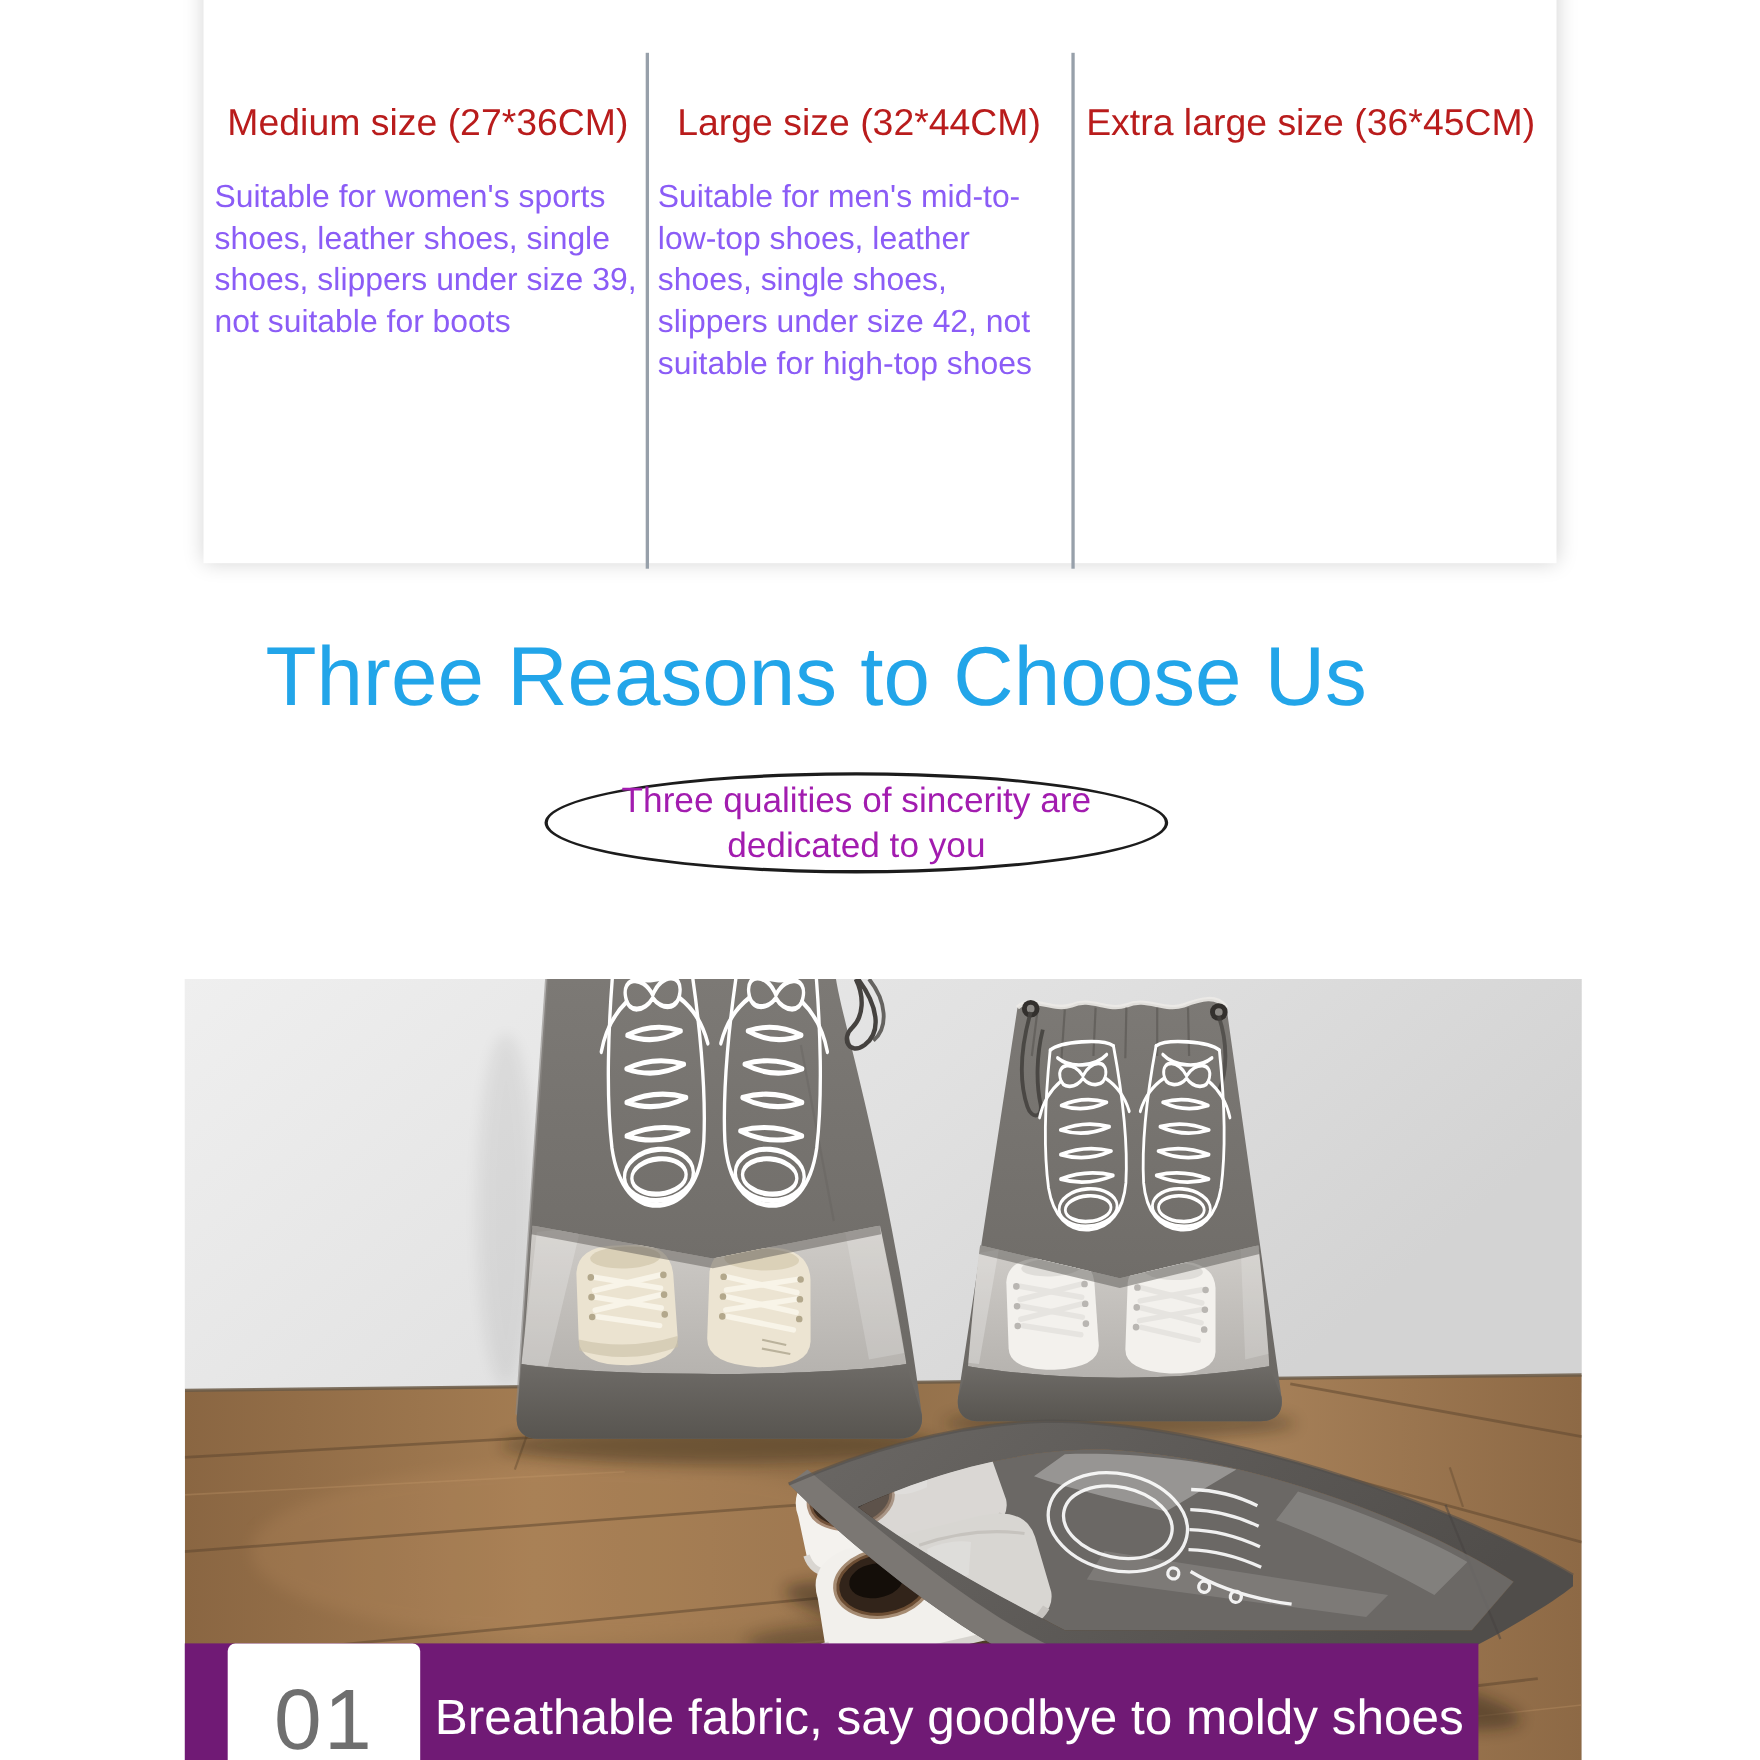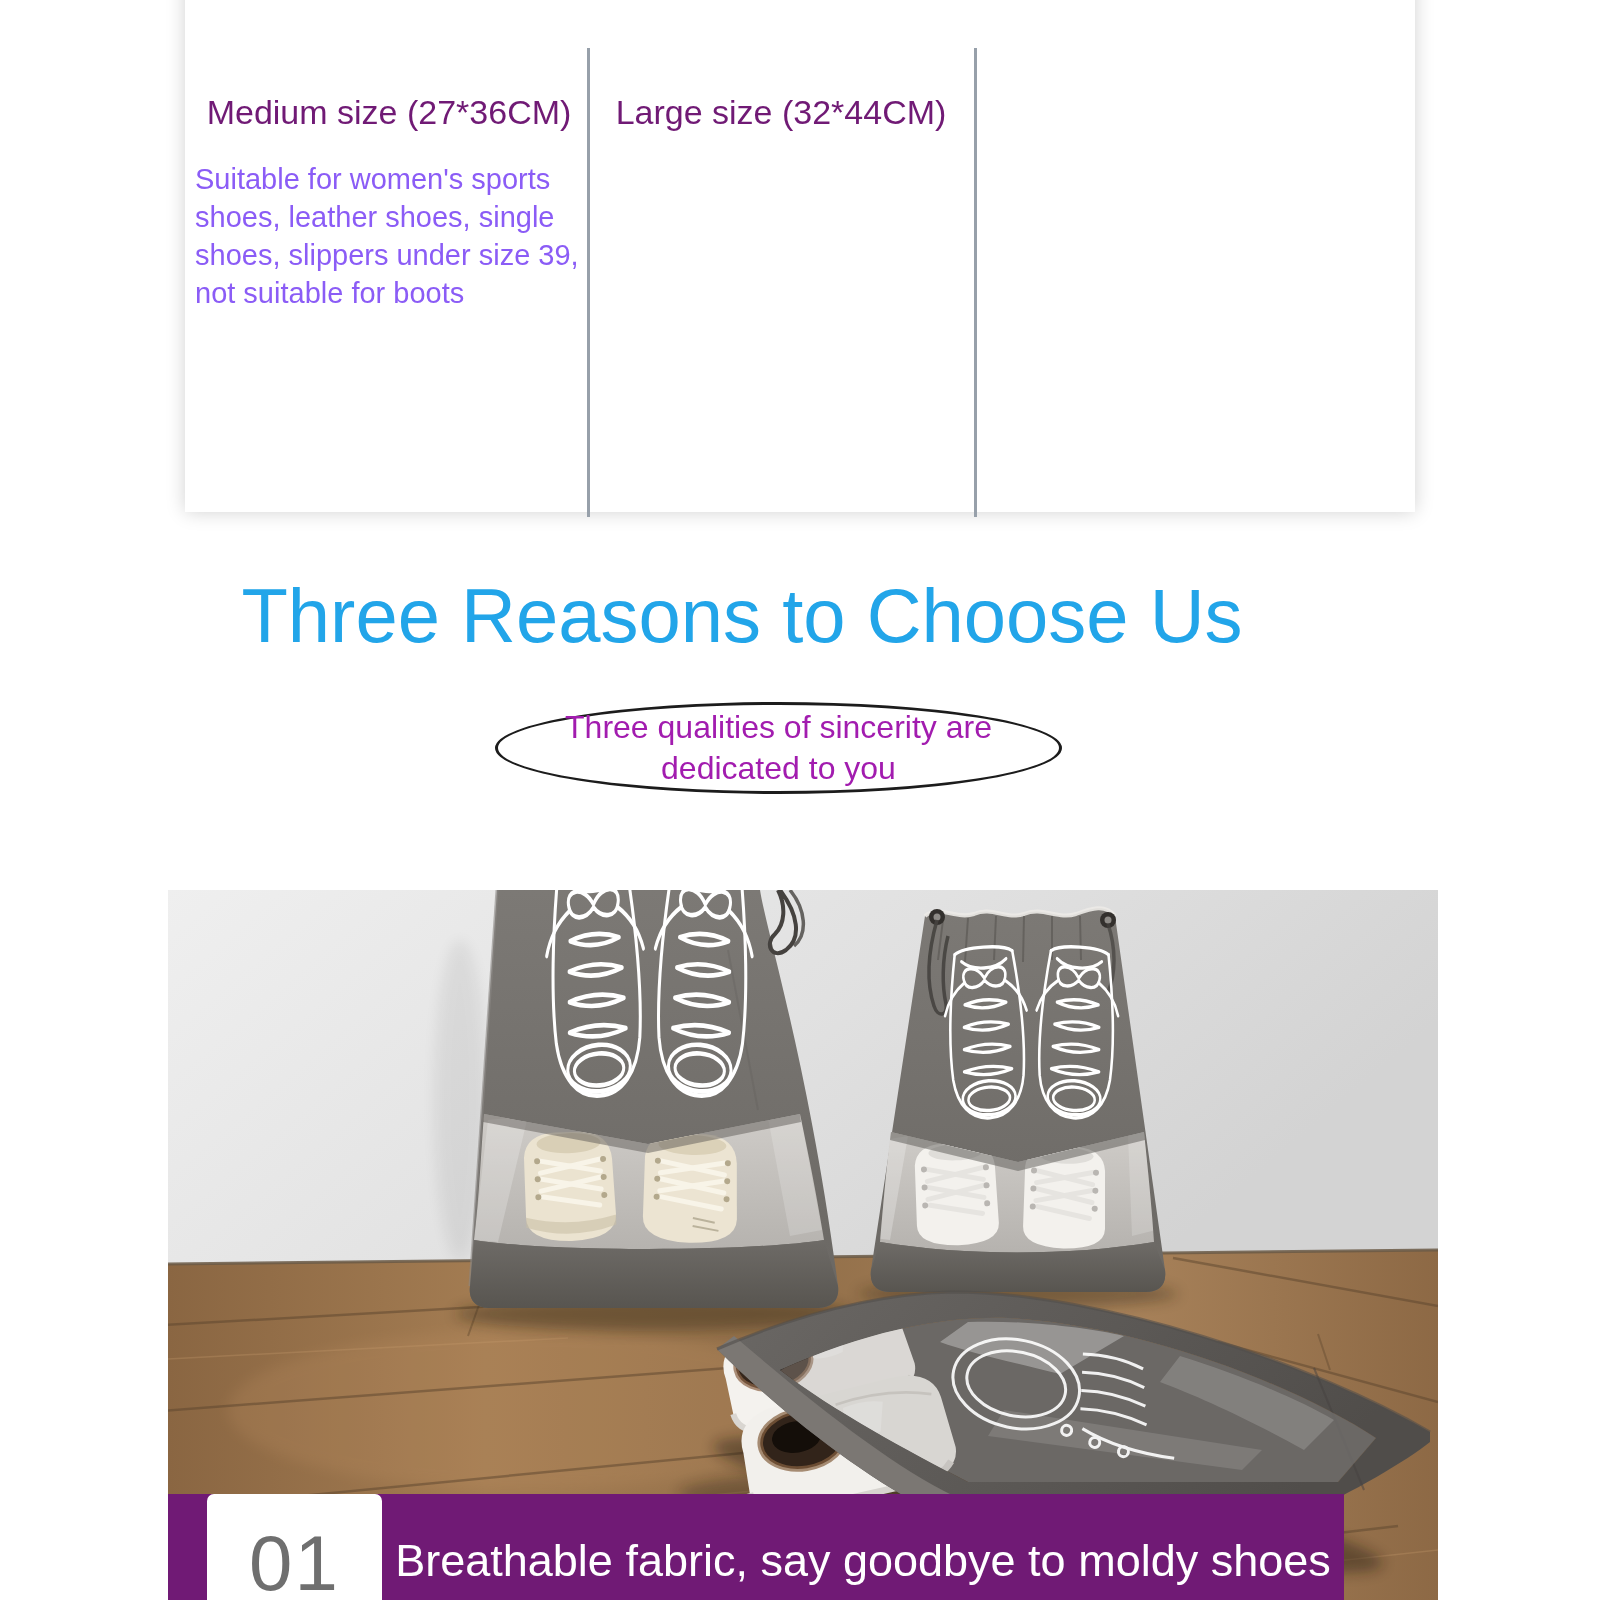--- a/index.html
+++ b/index.html
@@ -7,21 +7,21 @@
     position:relative;width:1600px;height:1600px;background:#ffffff;overflow:hidden;
     font-family:"Liberation Sans", sans-serif;color:#1d1d1d;
   }
   .panel{
     position:absolute;left:185px;top:-24px;width:1230px;height:536px;
     background:#ffffff;box-shadow:0 0 18px rgba(0,0,0,.18);
   }
   .divider{position:absolute;top:48px;width:3px;height:469px;background:#97a0aa;}
   .divider.d1{left:587px;}
   .divider.d2{left:974px;}
-  .col-title{position:absolute;top:88px;font-size:34px;line-height:48px;color:#701a75;text-align:center;white-space:nowrap;}
+  .col-title{position:absolute;top:88px;font-size:34px;line-height:48px;color:#b91c1c;text-align:center;white-space:nowrap;}
   .ct1{left:190px;width:398px;}
   .ct2{left:588px;width:386px;}
   .ct3{left:975px;width:433px;}
   .col-body{position:absolute;font-size:29px;line-height:38px;color:#8b5cf6;white-space:pre-line;}
   .cb1{left:195px;top:160px;width:400px;}
   .cb2{left:598px;top:160px;width:386px;}
   .cb3{left:988px;top:170px;width:424px;}
   .heading{
     position:absolute;left:-58px;top:570px;width:1600px;text-align:center;
     font-size:76px;line-height:92px;color:#22a5e9;font-weight:400;letter-spacing:0;
@@ -49,25 +49,31 @@
 <body>
 
 <div class="canvas">
 
   <div class="panel"></div>
   <div class="divider d1"></div>
   <div class="divider d2"></div>
 
   <div class="col-title ct1">Medium size (27*36CM)</div>
   <div class="col-title ct2">Large size (32*44CM)</div>
+  <div class="col-title ct3">Extra large size (36*45CM)</div>
 
   <div class="col-body cb1">Suitable for women's sports
 shoes, leather shoes, single
 shoes, slippers under size 39,
 not suitable for boots</div>
+  <div class="col-body cb2">Suitable for men's mid-to-
+low-top shoes, leather
+shoes, single shoes,
+slippers under size 42, not
+suitable for high-top shoes</div>
 
   <div class="heading">Three Reasons to Choose Us</div>
   <div class="tagline">Three qualities of sincerity are
 dedicated to you</div>
 
   <div class="photo">
     <svg viewBox="0 0 1270 710" width="1270" height="710" xmlns="http://www.w3.org/2000/svg">
       <defs>
         <linearGradient id="wallG" x1="0" y1="0" x2="1" y2="0.35">
           <stop offset="0" stop-color="#efefef"></stop>

